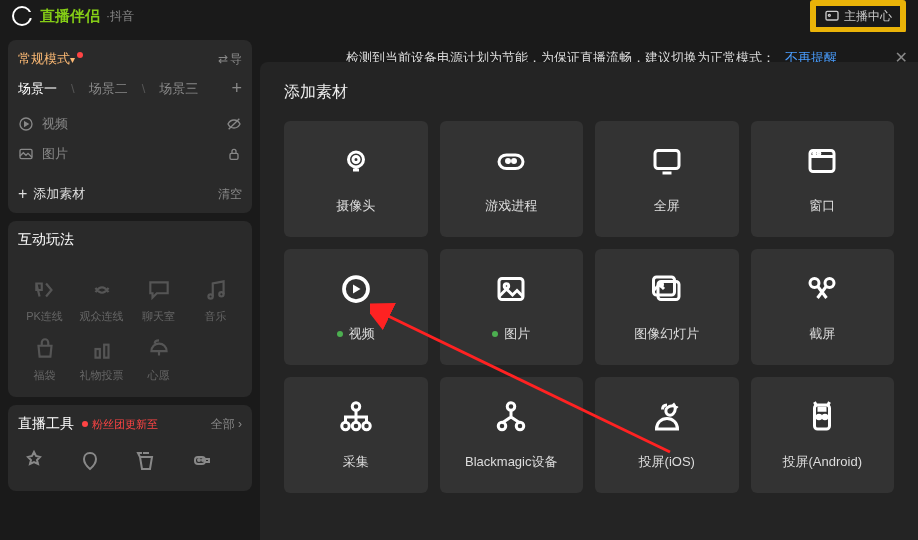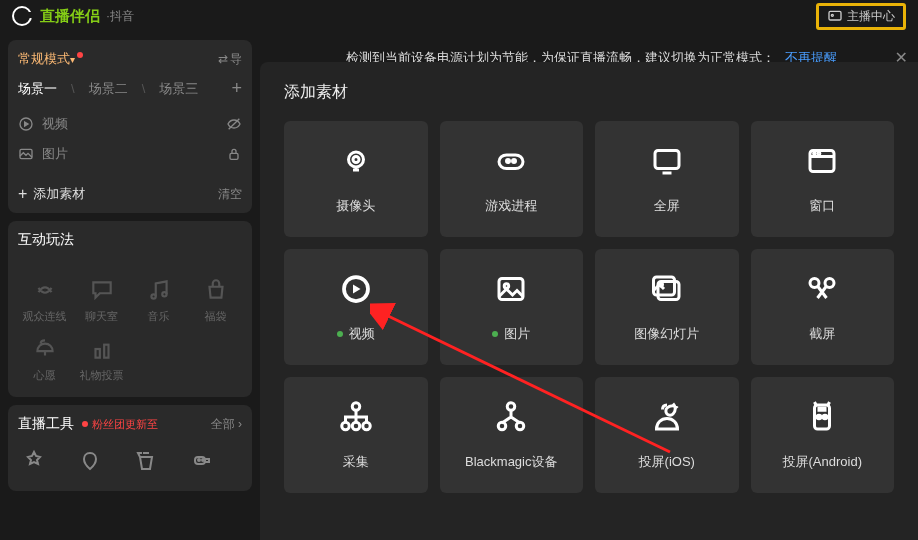--- a/index.html
+++ b/index.html
@@ -3,21 +3,21 @@
 <meta charset="utf-8">
 <style>
 *{margin:0;padding:0;box-sizing:border-box;font-family:-apple-system,"Microsoft YaHei",sans-serif;}
 body{background:#1a1a1a;color:#ccc;width:918px;height:540px;overflow:hidden;position:relative;}
 .titlebar{height:32px;display:flex;align-items:center;padding:0 12px;background:#1a1a1a;}
 .logo{width:20px;height:20px;border:2.5px solid #fff;border-radius:50%;margin-right:8px;position:relative;}
 .logo::after{content:"";position:absolute;right:-2px;top:4px;width:6px;height:6px;background:#1a1a1a;}
 .app-title{color:#84cc16;font-weight:600;font-size:15px;}
 .sub-title{color:#888;font-size:12px;margin-left:6px;}
 .spacer{flex:1;}
-.top-btn{color:#ccc;font-size:12px;display:flex;align-items:center;gap:4px;padding:2px 8px;border:3px solid #eab308;border-radius:3px;}
+.top-btn{color:#ccc;font-size:12px;display:flex;align-items:center;gap:4px;padding:2px 8px;border:6px solid #eab308;border-radius:3px;}
 .main{display:flex;height:calc(100% - 32px);}
 .sidebar{width:260px;padding:8px;display:flex;flex-direction:column;gap:8px;}
 .panel{background:#2a2a2a;border-radius:8px;padding:10px;}
 .mode-row{display:flex;align-items:center;justify-content:space-between;margin-bottom:10px;}
 .mode-l{display:flex;align-items:center;color:#fdba74;font-size:13px;}
 .mode-l::after{content:"";width:6px;height:6px;background:#ff4444;border-radius:50%;margin-left:2px;margin-top:-8px;}
 .chev{font-size:10px;}
 .swap{color:#888;font-size:12px;display:flex;align-items:center;gap:2px;}
 .tabs-row{display:flex;align-items:center;gap:14px;font-size:13px;color:#888;margin-bottom:10px;}
 .tab.active{color:#fff;font-weight:500;}
@@ -118,20 +118,28 @@
         <span class="clear">清空</span>
       </div>
     </div>
 
     <div class="panel">
       <div class="section-title">互动玩法</div>
       <div class="grid4">
         <div class="grid-item">
             <div class="gicon">
               <svg viewBox="0 0 24 24" stroke="currentColor" stroke-width="2" fill="none">
+                <path d="M4 6h5v6H4zM4 6l3 12M13 6l5 6-5 6"></path>
+              </svg>
+            </div>
+            <span>PK连线</span>
+          </div>
+        <div class="grid-item">
+            <div class="gicon">
+              <svg viewBox="0 0 24 24" stroke="currentColor" stroke-width="2" fill="none">
                 <path d="M6 14c4-6 8-6 12 0M6 10c4 6 8 6 12 0"></path>
               </svg>
             </div>
             <span>观众连线</span>
           </div>
         <div class="grid-item">
             <div class="gicon">
               <svg viewBox="0 0 24 24" stroke="currentColor" stroke-width="2" fill="none">
                 <path d="M4 5h16v10H10l-4 4v-4H4z"></path>
               </svg>
@@ -152,33 +160,33 @@
             <div class="gicon">
               <svg viewBox="0 0 24 24" stroke="currentColor" stroke-width="2" fill="none">
                 <path d="M6 9h12l-1 10H7zM9 9V6a3 3 0 016 0v3"></path>
               </svg>
             </div>
             <span>福袋</span>
           </div>
         <div class="grid-item">
             <div class="gicon">
               <svg viewBox="0 0 24 24" stroke="currentColor" stroke-width="2" fill="none">
-                <path d="M5 14c0-4 3-7 7-7s7 3 7 7H5zM8 7c0-2 2-3 4-3M12 14v4"></path>
-              </svg>
-            </div>
-            <span>心愿</span>
-          </div>
-        <div class="grid-item">
-            <div class="gicon">
-              <svg viewBox="0 0 24 24" stroke="currentColor" stroke-width="2" fill="none">
                 <rect x="6" y="12" width="4" height="8"></rect>
                 <rect x="14" y="8" width="4" height="12"></rect>
               </svg>
             </div>
             <span>礼物投票</span>
+          </div>
+        <div class="grid-item">
+            <div class="gicon">
+              <svg viewBox="0 0 24 24" stroke="currentColor" stroke-width="2" fill="none">
+                <path d="M5 14c0-4 3-7 7-7s7 3 7 7H5zM8 7c0-2 2-3 4-3M12 14v4"></path>
+              </svg>
+            </div>
+            <span>心愿</span>
           </div>
         <div class="grid-item">
             <div class="gicon"></div>
             <span></span>
           </div>
       </div>
     </div>
 
     <div class="panel">
       <div class="tools-head">

